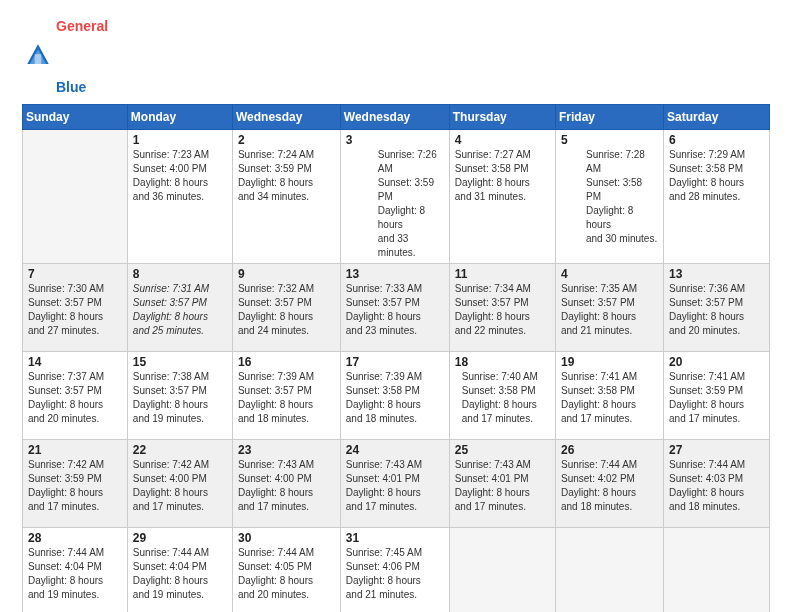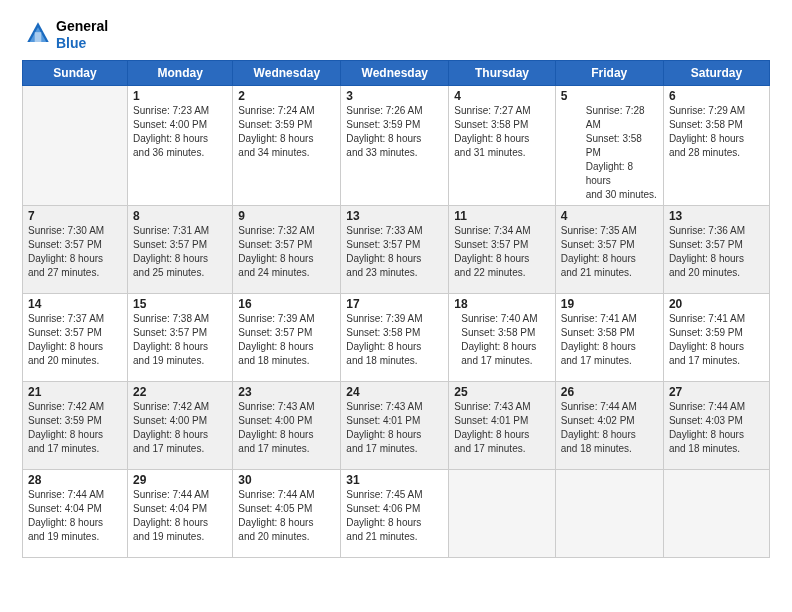--- a/index.html
+++ b/index.html
@@ -49,21 +49,21 @@
     .calendar {
       width: 100%;
       border-collapse: collapse;
       border: 1px solid #ccc;
     }
     .calendar th {
       background: #2a6abf;
       color: #fff;
       font-size: 12px;
       font-weight: bold;
-      text-align: center;
+      text-align: left;
       padding: 5px 3px;
       border: 1px solid #1a5aaf;
     }
     .calendar td {
       border: 1px solid #ccc;
       vertical-align: top;
       padding: 3px 5px;
       width: 113px;
       height: 88px;
       background: #fff;
@@ -93,22 +93,22 @@
   <div class="header">
     <div class="logo">
       <div>
         <svg class="logo-icon" viewBox="0 0 34 34">
           <polygon points="17,4 30,28 4,28" fill="#1a6abf"></polygon>
           <polygon points="17,10 27,28 7,28" fill="#5599dd"></polygon>
           <rect x="13" y="16" width="8" height="12" fill="#fff" opacity="0.5"></rect>
         </svg>
       </div>
       <div style="margin-left:4px;">
-        <div style="font-size:14px;font-weight:bold;color:#000000;line-height:1.2;">General</div>
-        <div style="font-size:14px;font-weight:bold;color:#1a6abf;line-height:1.2;">Blue</div>
+        <div style="font-size:14px;font-weight:bold;color:#ef4444;line-height:1.2;">General</div>
+        <div style="font-size:14px;font-weight:bold;color:#1a6abf;line-height:1.2;margin-top:44px;">Blue</div>
       </div>
     </div>
     <div class="title-block">
       <div class="month-title"></div>
       <div class="location"></div>
     </div>
   </div>
 
   <table class="calendar">
     <thead>
@@ -134,21 +134,21 @@
           </td>
           <td>
             <div class="day-num">2</div>
             <div class="day-info" style="white-space: pre-line;">Sunrise: 7:24 AM
 Sunset: 3:59 PM
 Daylight: 8 hours
 and 34 minutes.</div>
           </td>
           <td>
             <div class="day-num">3</div>
-            <div class="day-info" style="white-space: pre-line;">Sunrise: 7:26 AM
+            <div class="day-info" style="white-space: pre-line; margin-left: 32px;">Sunrise: 7:26 AM
 Sunset: 3:59 PM
 Daylight: 8 hours
 and 33 minutes.</div>
           </td>
           <td>
             <div class="day-num">4</div>
             <div class="day-info" style="white-space: pre-line;">Sunrise: 7:27 AM
 Sunset: 3:58 PM
 Daylight: 8 hours
 and 31 minutes.</div>
@@ -171,21 +171,21 @@
         <tr class="row-shaded">
           <td>
             <div class="day-num">7</div>
             <div class="day-info" style="white-space: pre-line;">Sunrise: 7:30 AM
 Sunset: 3:57 PM
 Daylight: 8 hours
 and 27 minutes.</div>
           </td>
           <td>
             <div class="day-num">8</div>
-            <div class="day-info" style="white-space: pre-line;">Sunrise: 7:31 AM
+            <div class="day-info" style="white-space: pre-line; font-style: italic;">Sunrise: 7:31 AM
 Sunset: 3:57 PM
 Daylight: 8 hours
 and 25 minutes.</div>
           </td>
           <td>
             <div class="day-num">9</div>
             <div class="day-info" style="white-space: pre-line;">Sunrise: 7:32 AM
 Sunset: 3:57 PM
 Daylight: 8 hours
 and 24 minutes.</div>

